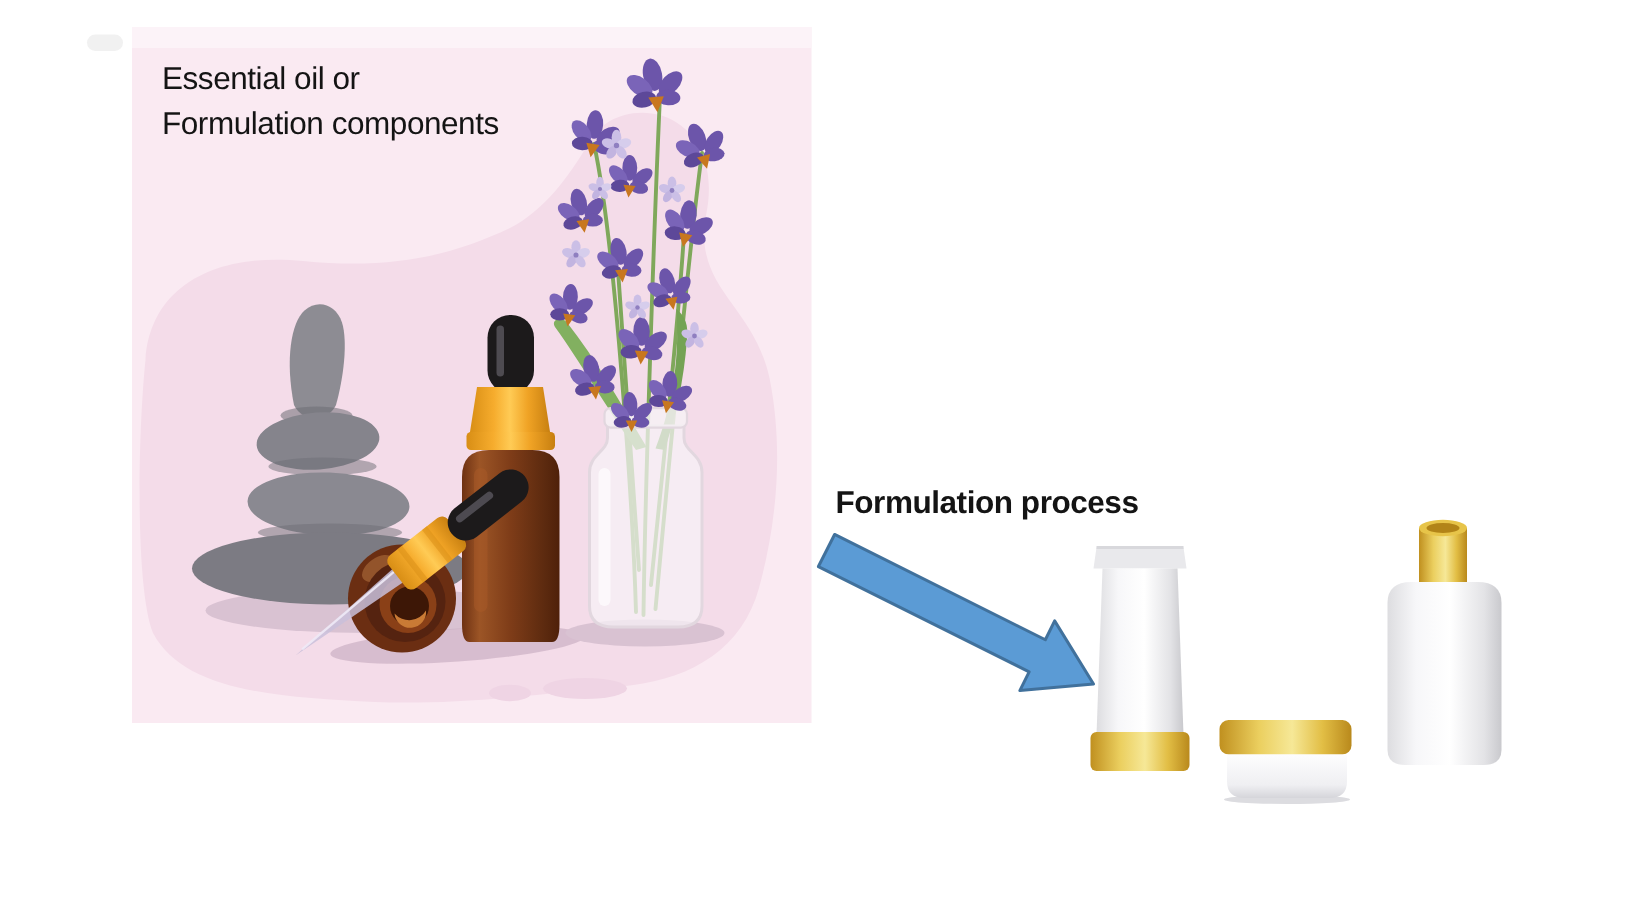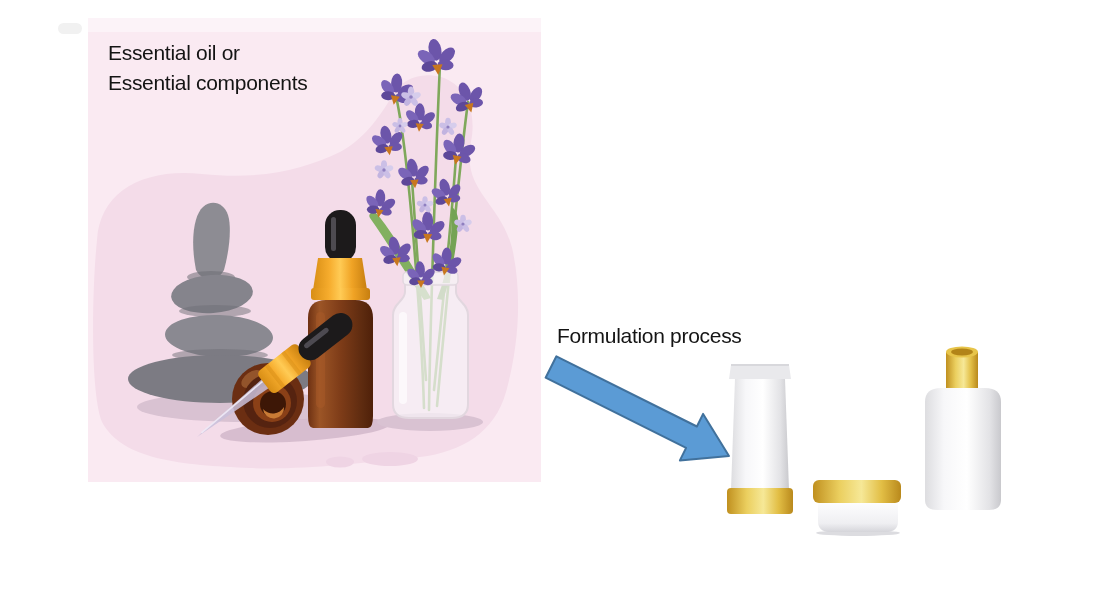--- a/index.html
+++ b/index.html
@@ -18,21 +18,21 @@
   #smudge{
     position:absolute;left:58px;top:23px;width:24px;height:11px;border-radius:6px;
     background:#f1f1f1;
   }
   svg.scene{position:absolute;left:0;top:0;z-index:2;}
   .label{
     position:absolute;z-index:3;color:#141414;font-size:21px;
     letter-spacing:-0.3px;white-space:nowrap;
   }
   #label-source{left:108px;top:38px;line-height:30px;}
-  #label-process{left:557px;top:324px;}
+  #label-process{left:557px;top:324px;font-weight:bold;}
   #label-final{left:845px;top:535px;}
 </style>
 </head>
 <body>
 
 <div id="canvas">
 
   <div id="smudge"></div>
   <div id="source-panel"></div>
   <div id="panel-top-sheen"></div>
@@ -212,17 +212,17 @@
       <rect x="946" y="352" width="32" height="38" fill="url(#gold)"></rect>
       <ellipse cx="962" cy="352" rx="16" ry="5.5" fill="#e7c449"></ellipse>
       <ellipse cx="962" cy="352" rx="11" ry="3.4" fill="#b28418"></ellipse>
       <path d="M925,402 Q925,388 941,388 L985,388 Q1001,388 1001,402
                L1001,500 Q1001,510 989,510 L937,510 Q925,510 925,500 Z" fill="url(#whitebody)"></path>
     </g>
   </svg>
 
   <div class="label" id="label-source">
     <div>Essential oil or</div>
-    <div>Essential components</div>
+    <div>Formulation components</div>
   </div>
   <div class="label" id="label-process">Formulation process</div>
 
 </div>
 
 </body></html>

